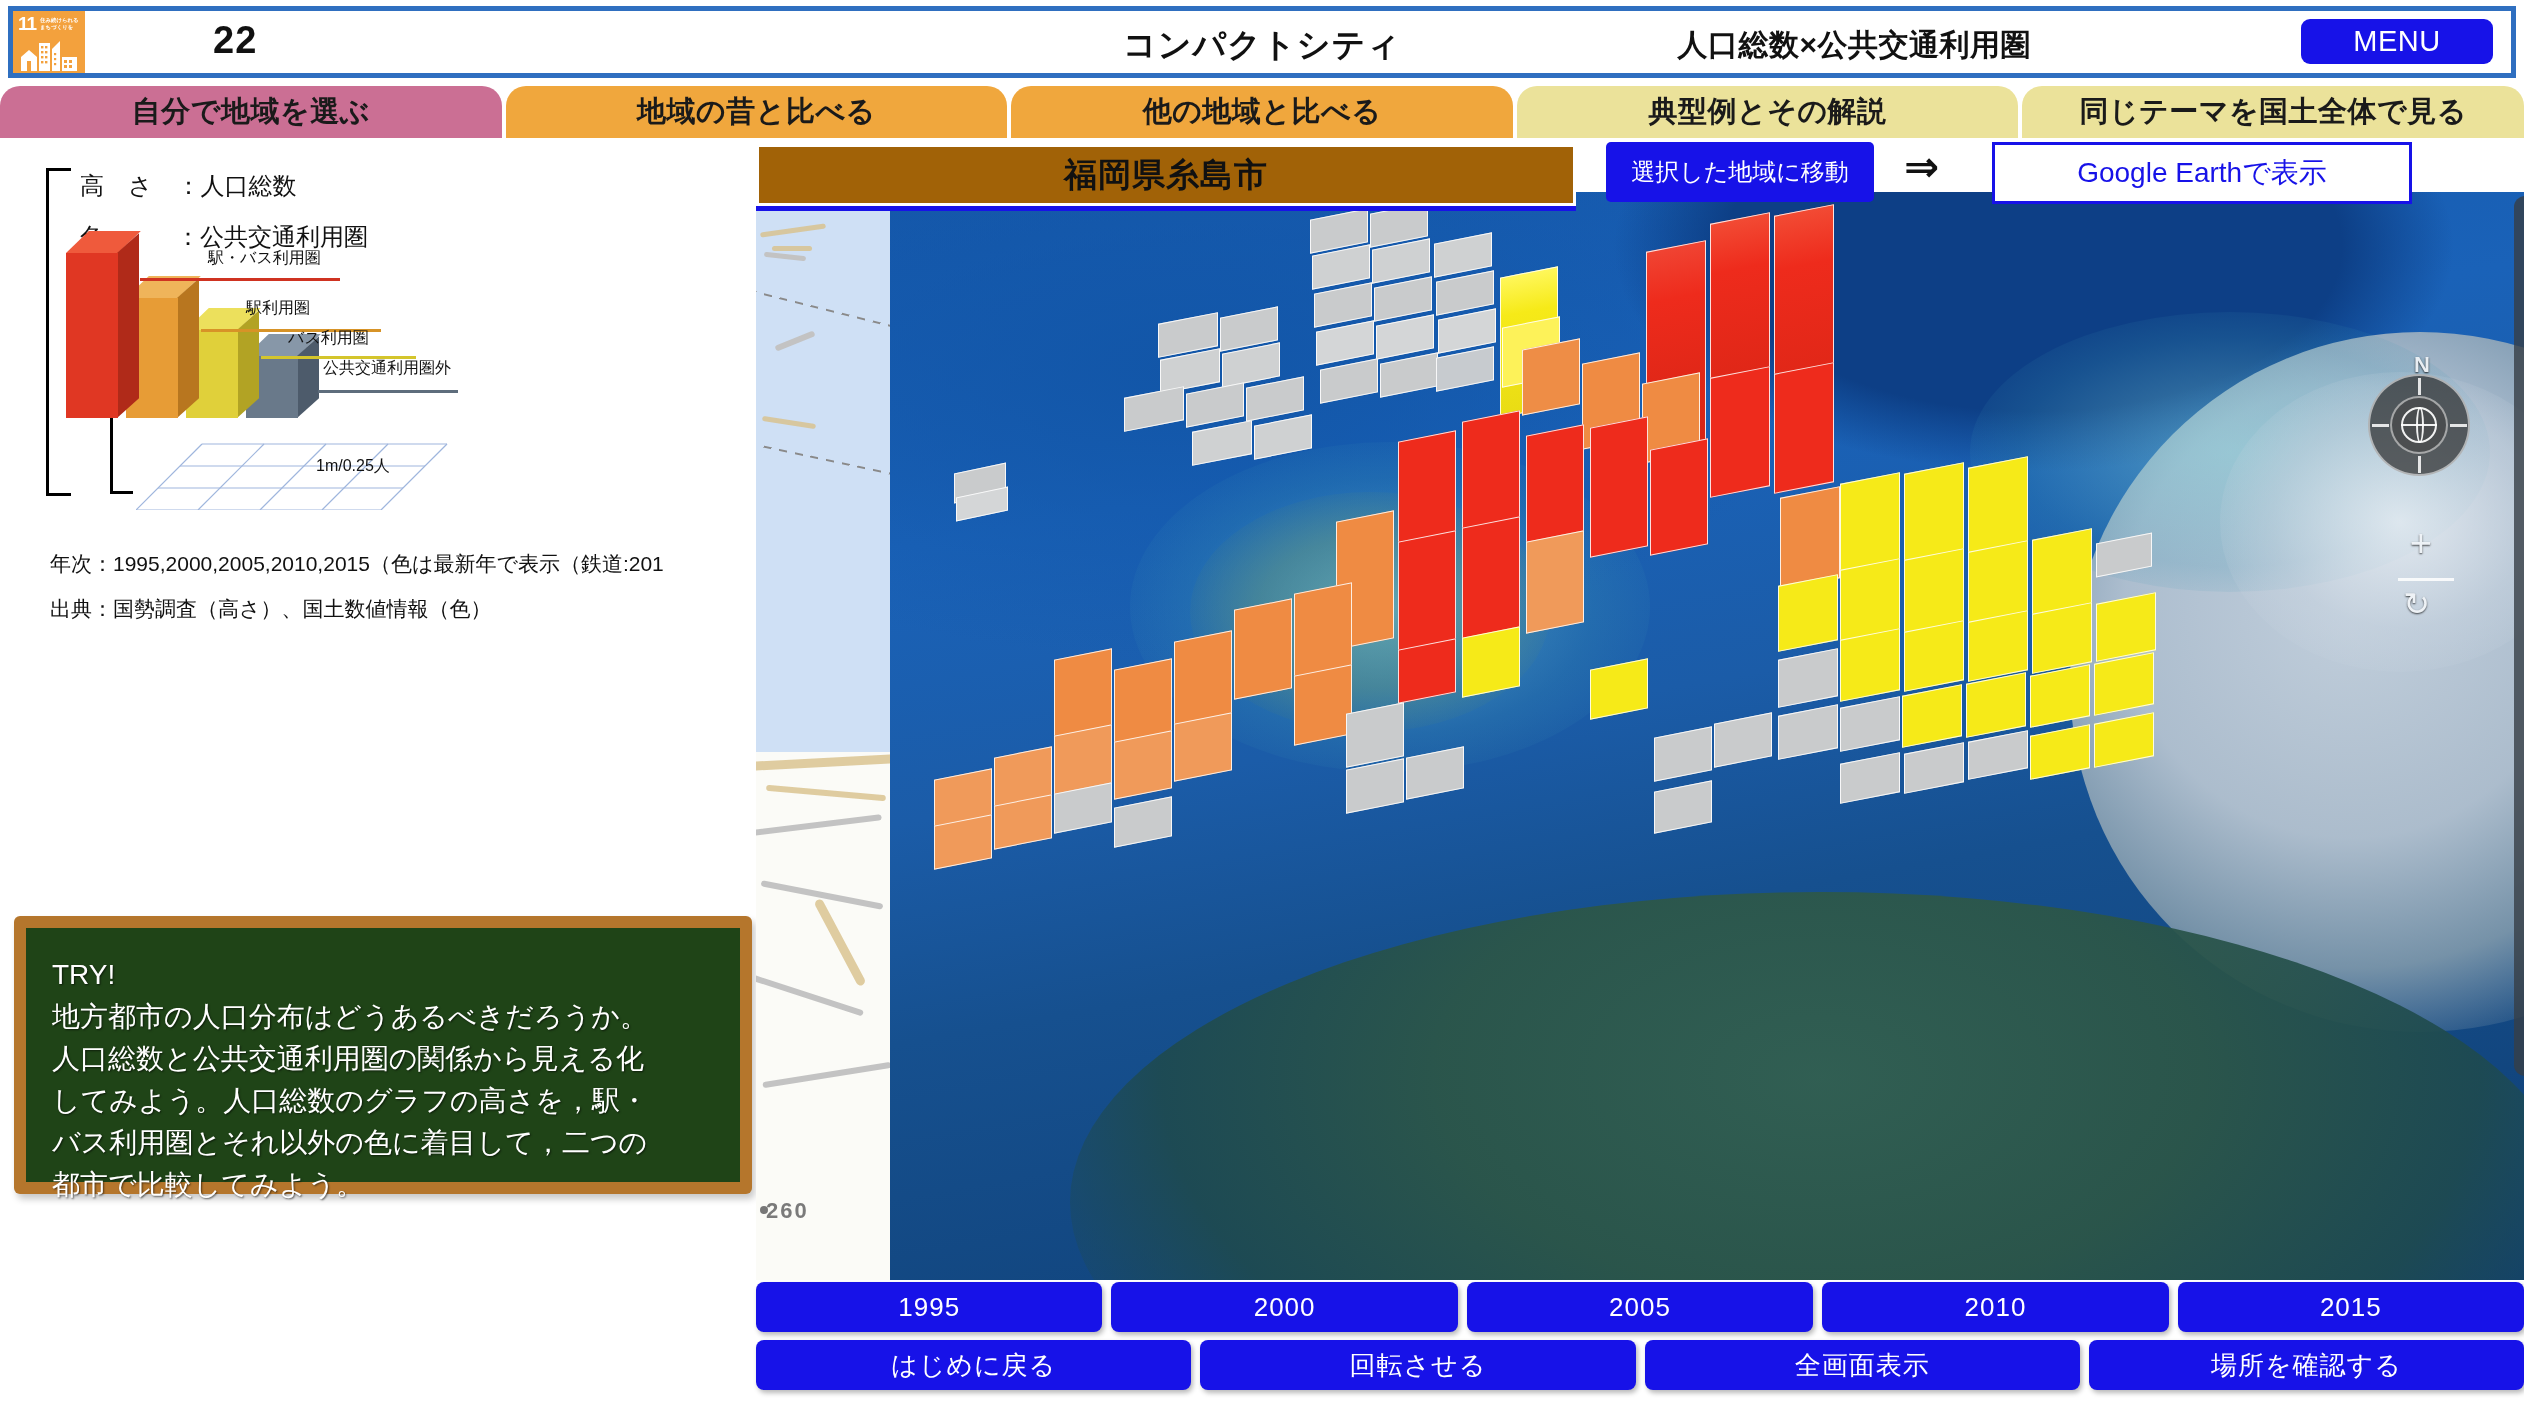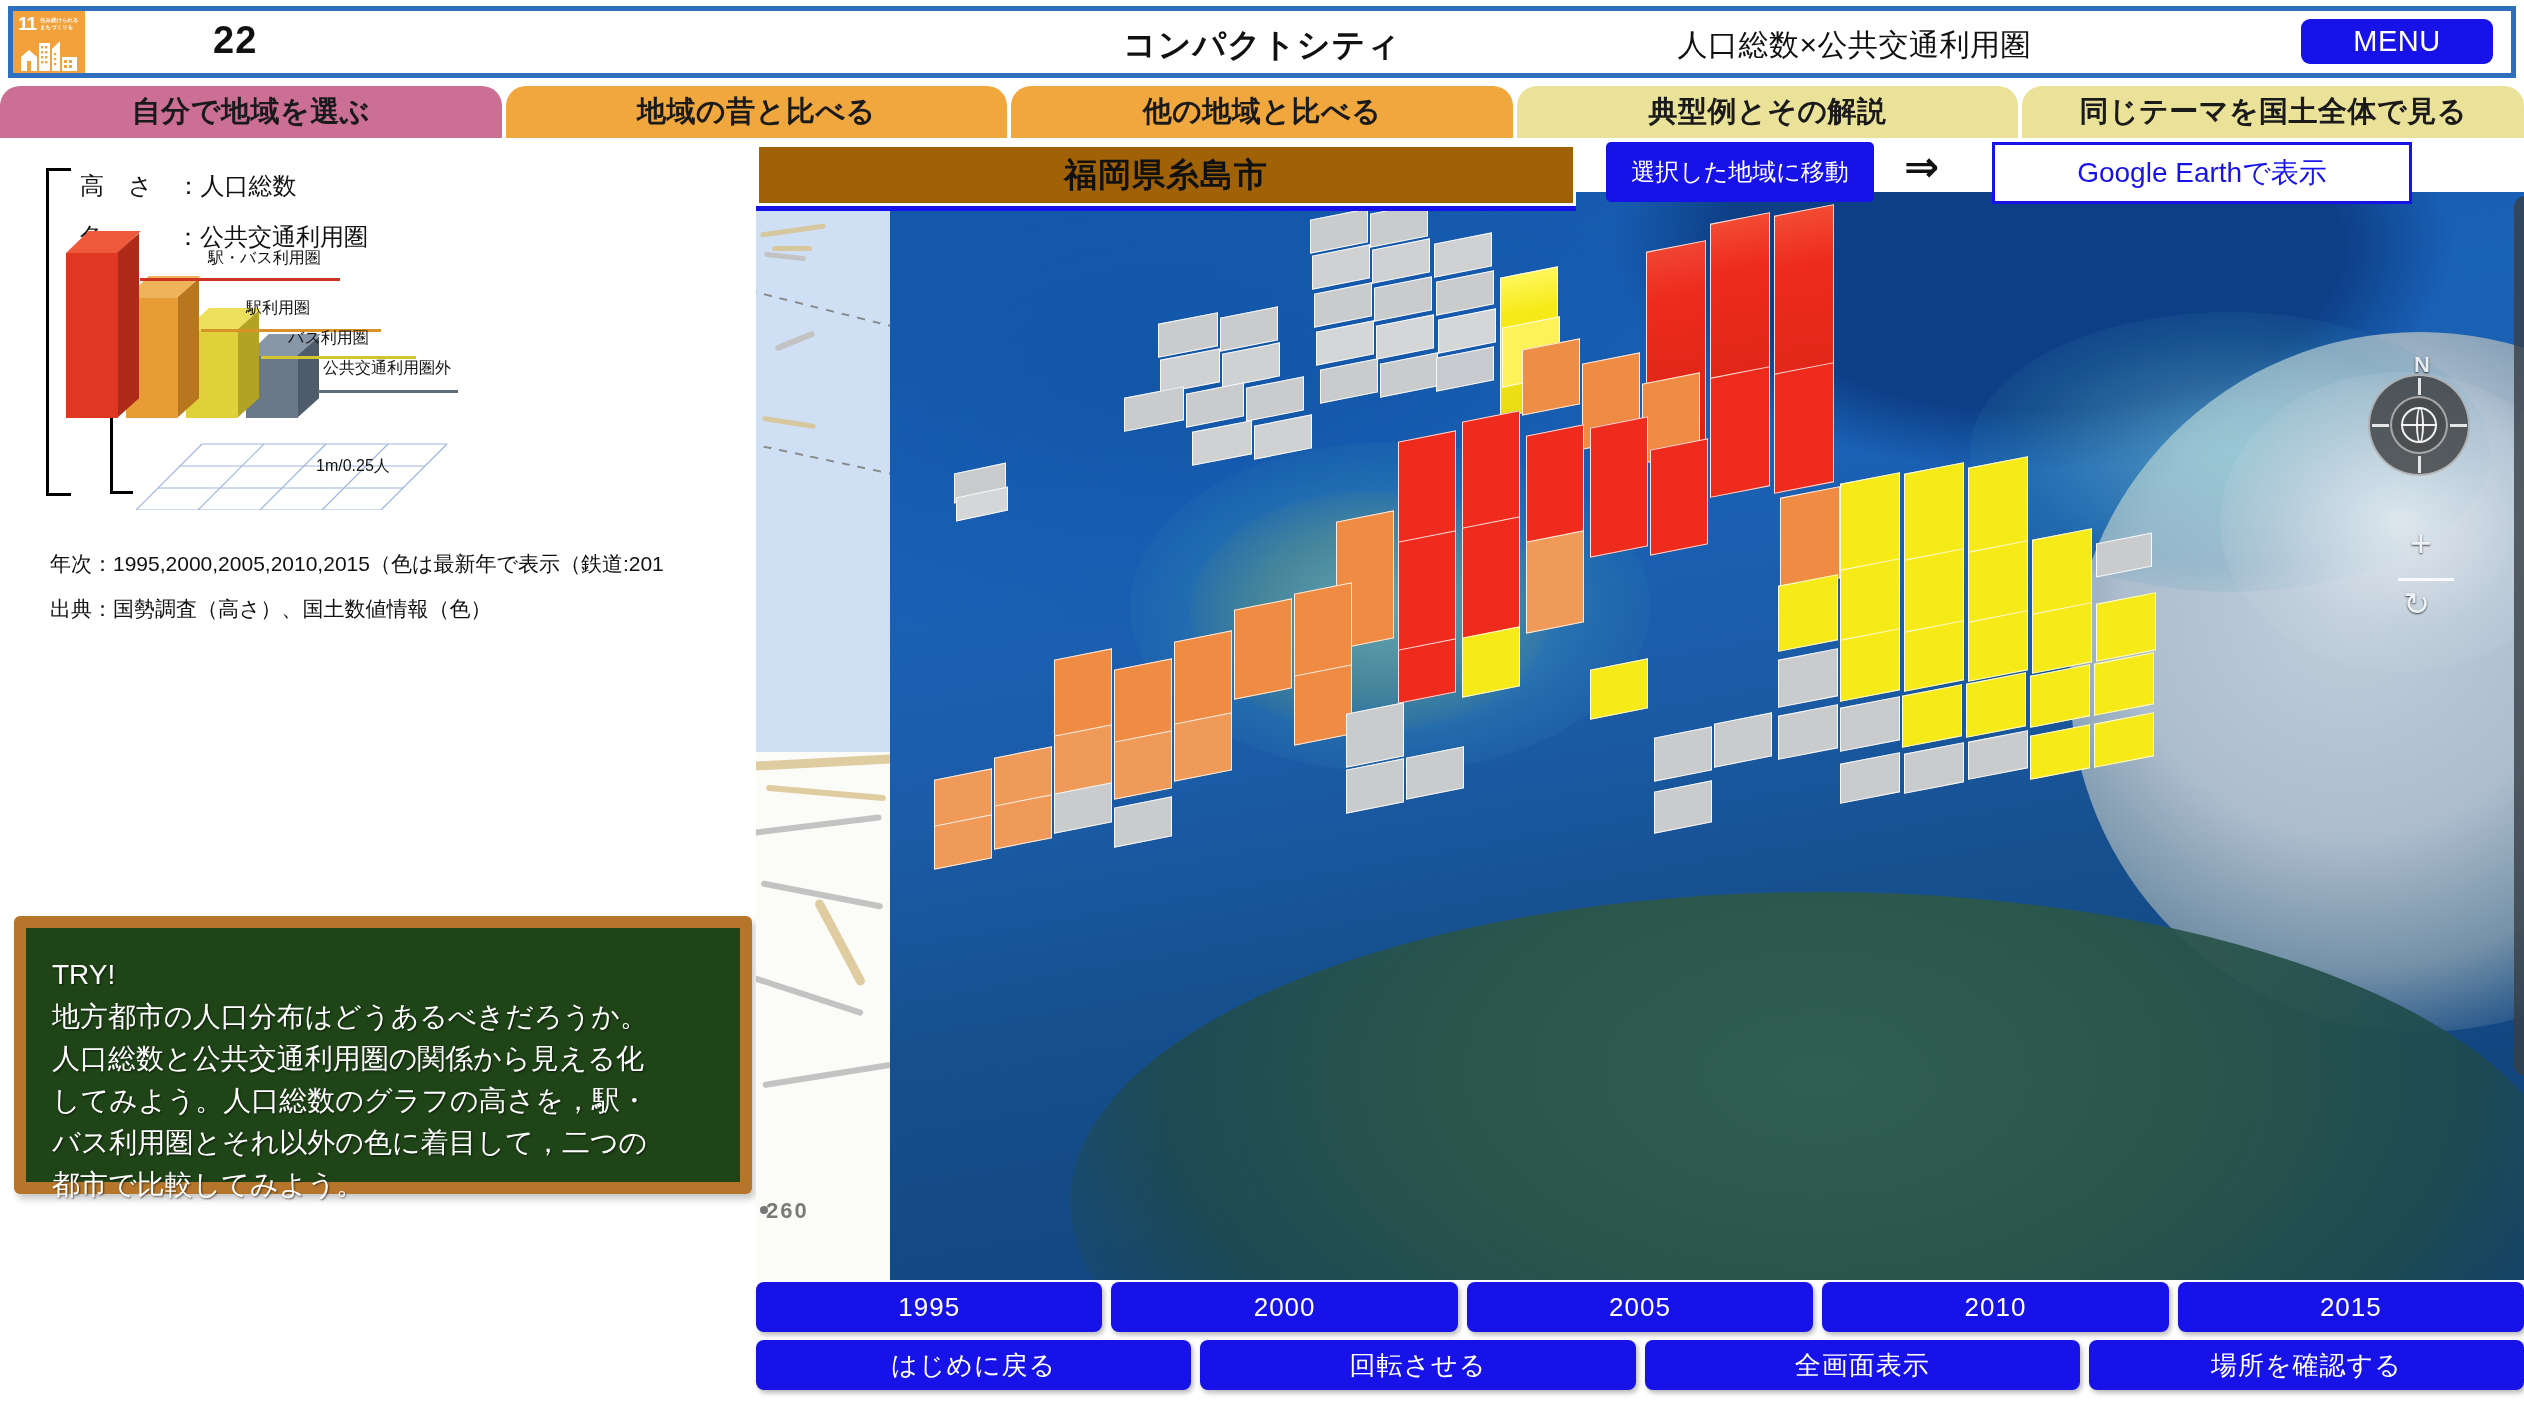--- a/index.html
+++ b/index.html
@@ -29,21 +29,21 @@
   .page-number{
     position:absolute;left:200px;top:8px;
     font-size:38px;font-weight:bold;color:#111;letter-spacing:1px;
   }
   .header-title{
     position:absolute;left:0;right:0;top:12px;text-align:center;
     font-size:33px;font-weight:bold;color:#111;letter-spacing:1px;
   }
   .header-theme{
     position:absolute;right:480px;top:14px;
-    font-size:30px;font-weight:normal;color:#111;letter-spacing:0.5px;white-space:nowrap;
+    font-size:30px;font-weight:bold;color:#111;letter-spacing:0.5px;white-space:nowrap;
   }
   .menu-button{
     position:absolute;right:18px;top:8px;width:192px;height:45px;
     background:#1712e8;border-radius:9px;color:#ffffff;
     font-size:29px;display:flex;align-items:center;justify-content:center;
     border:none;cursor:pointer;letter-spacing:0.5px;margin-left:20px;
   }
 
   
   .tabbar{

